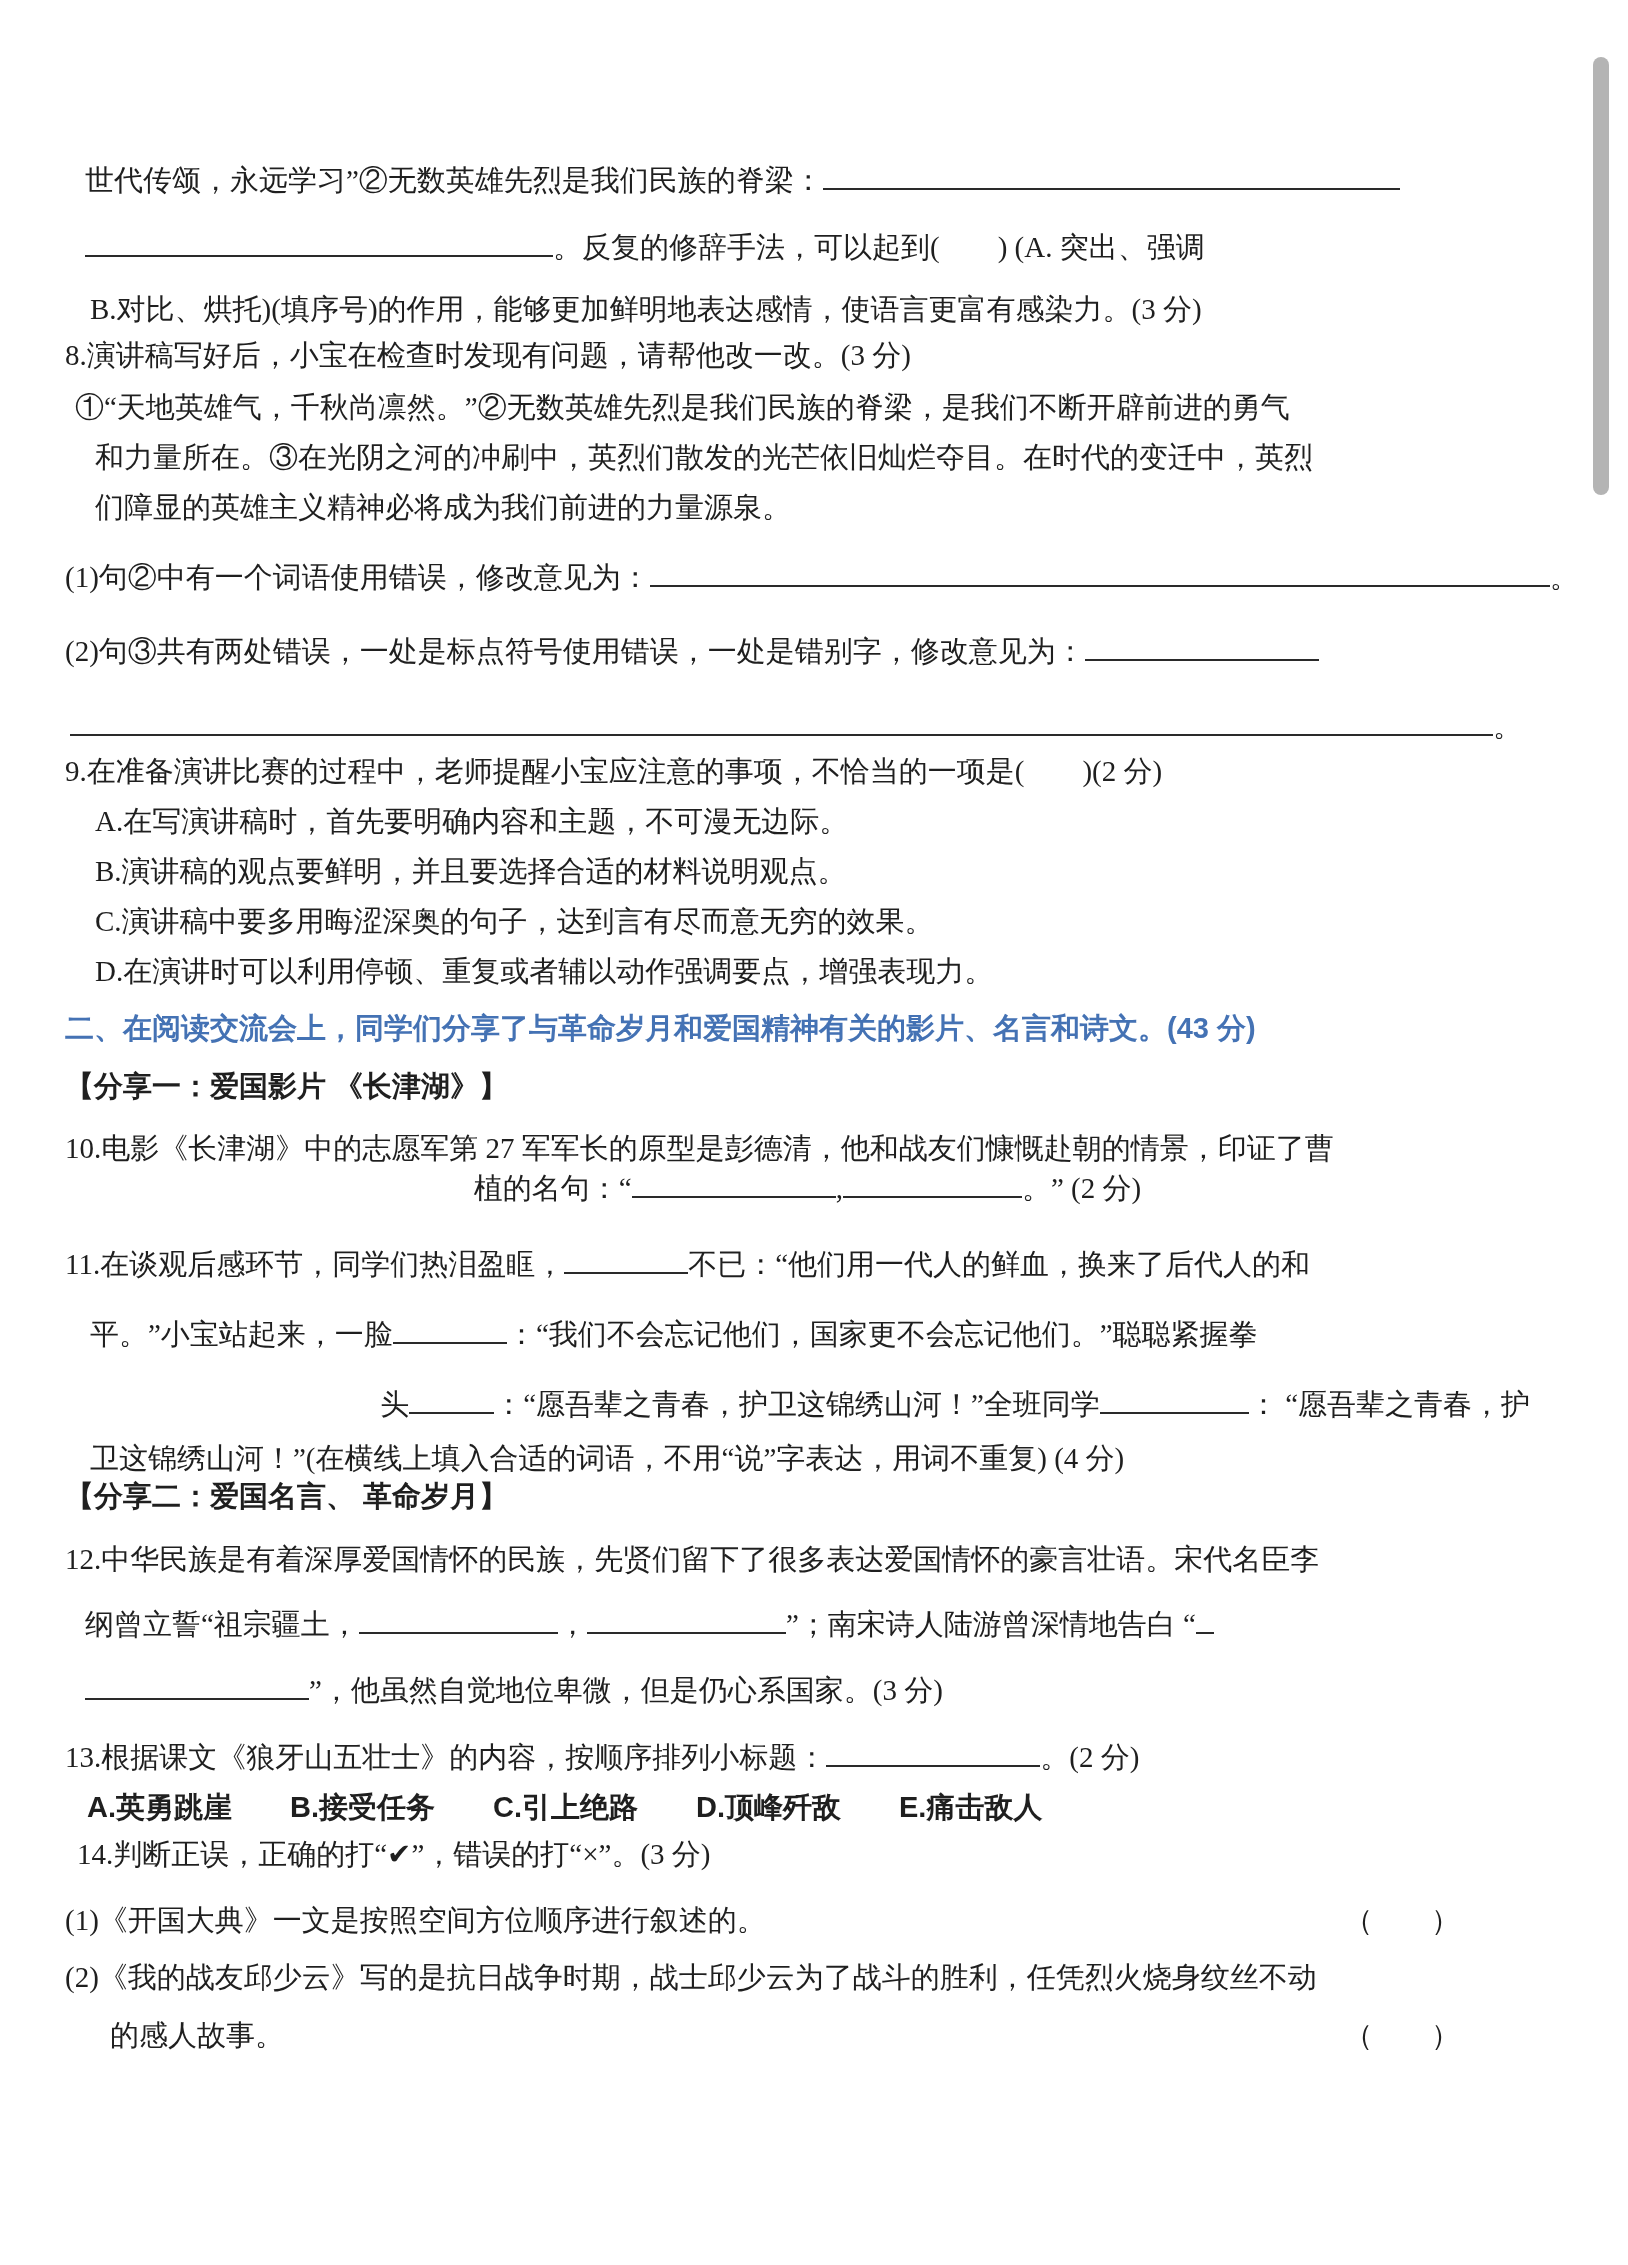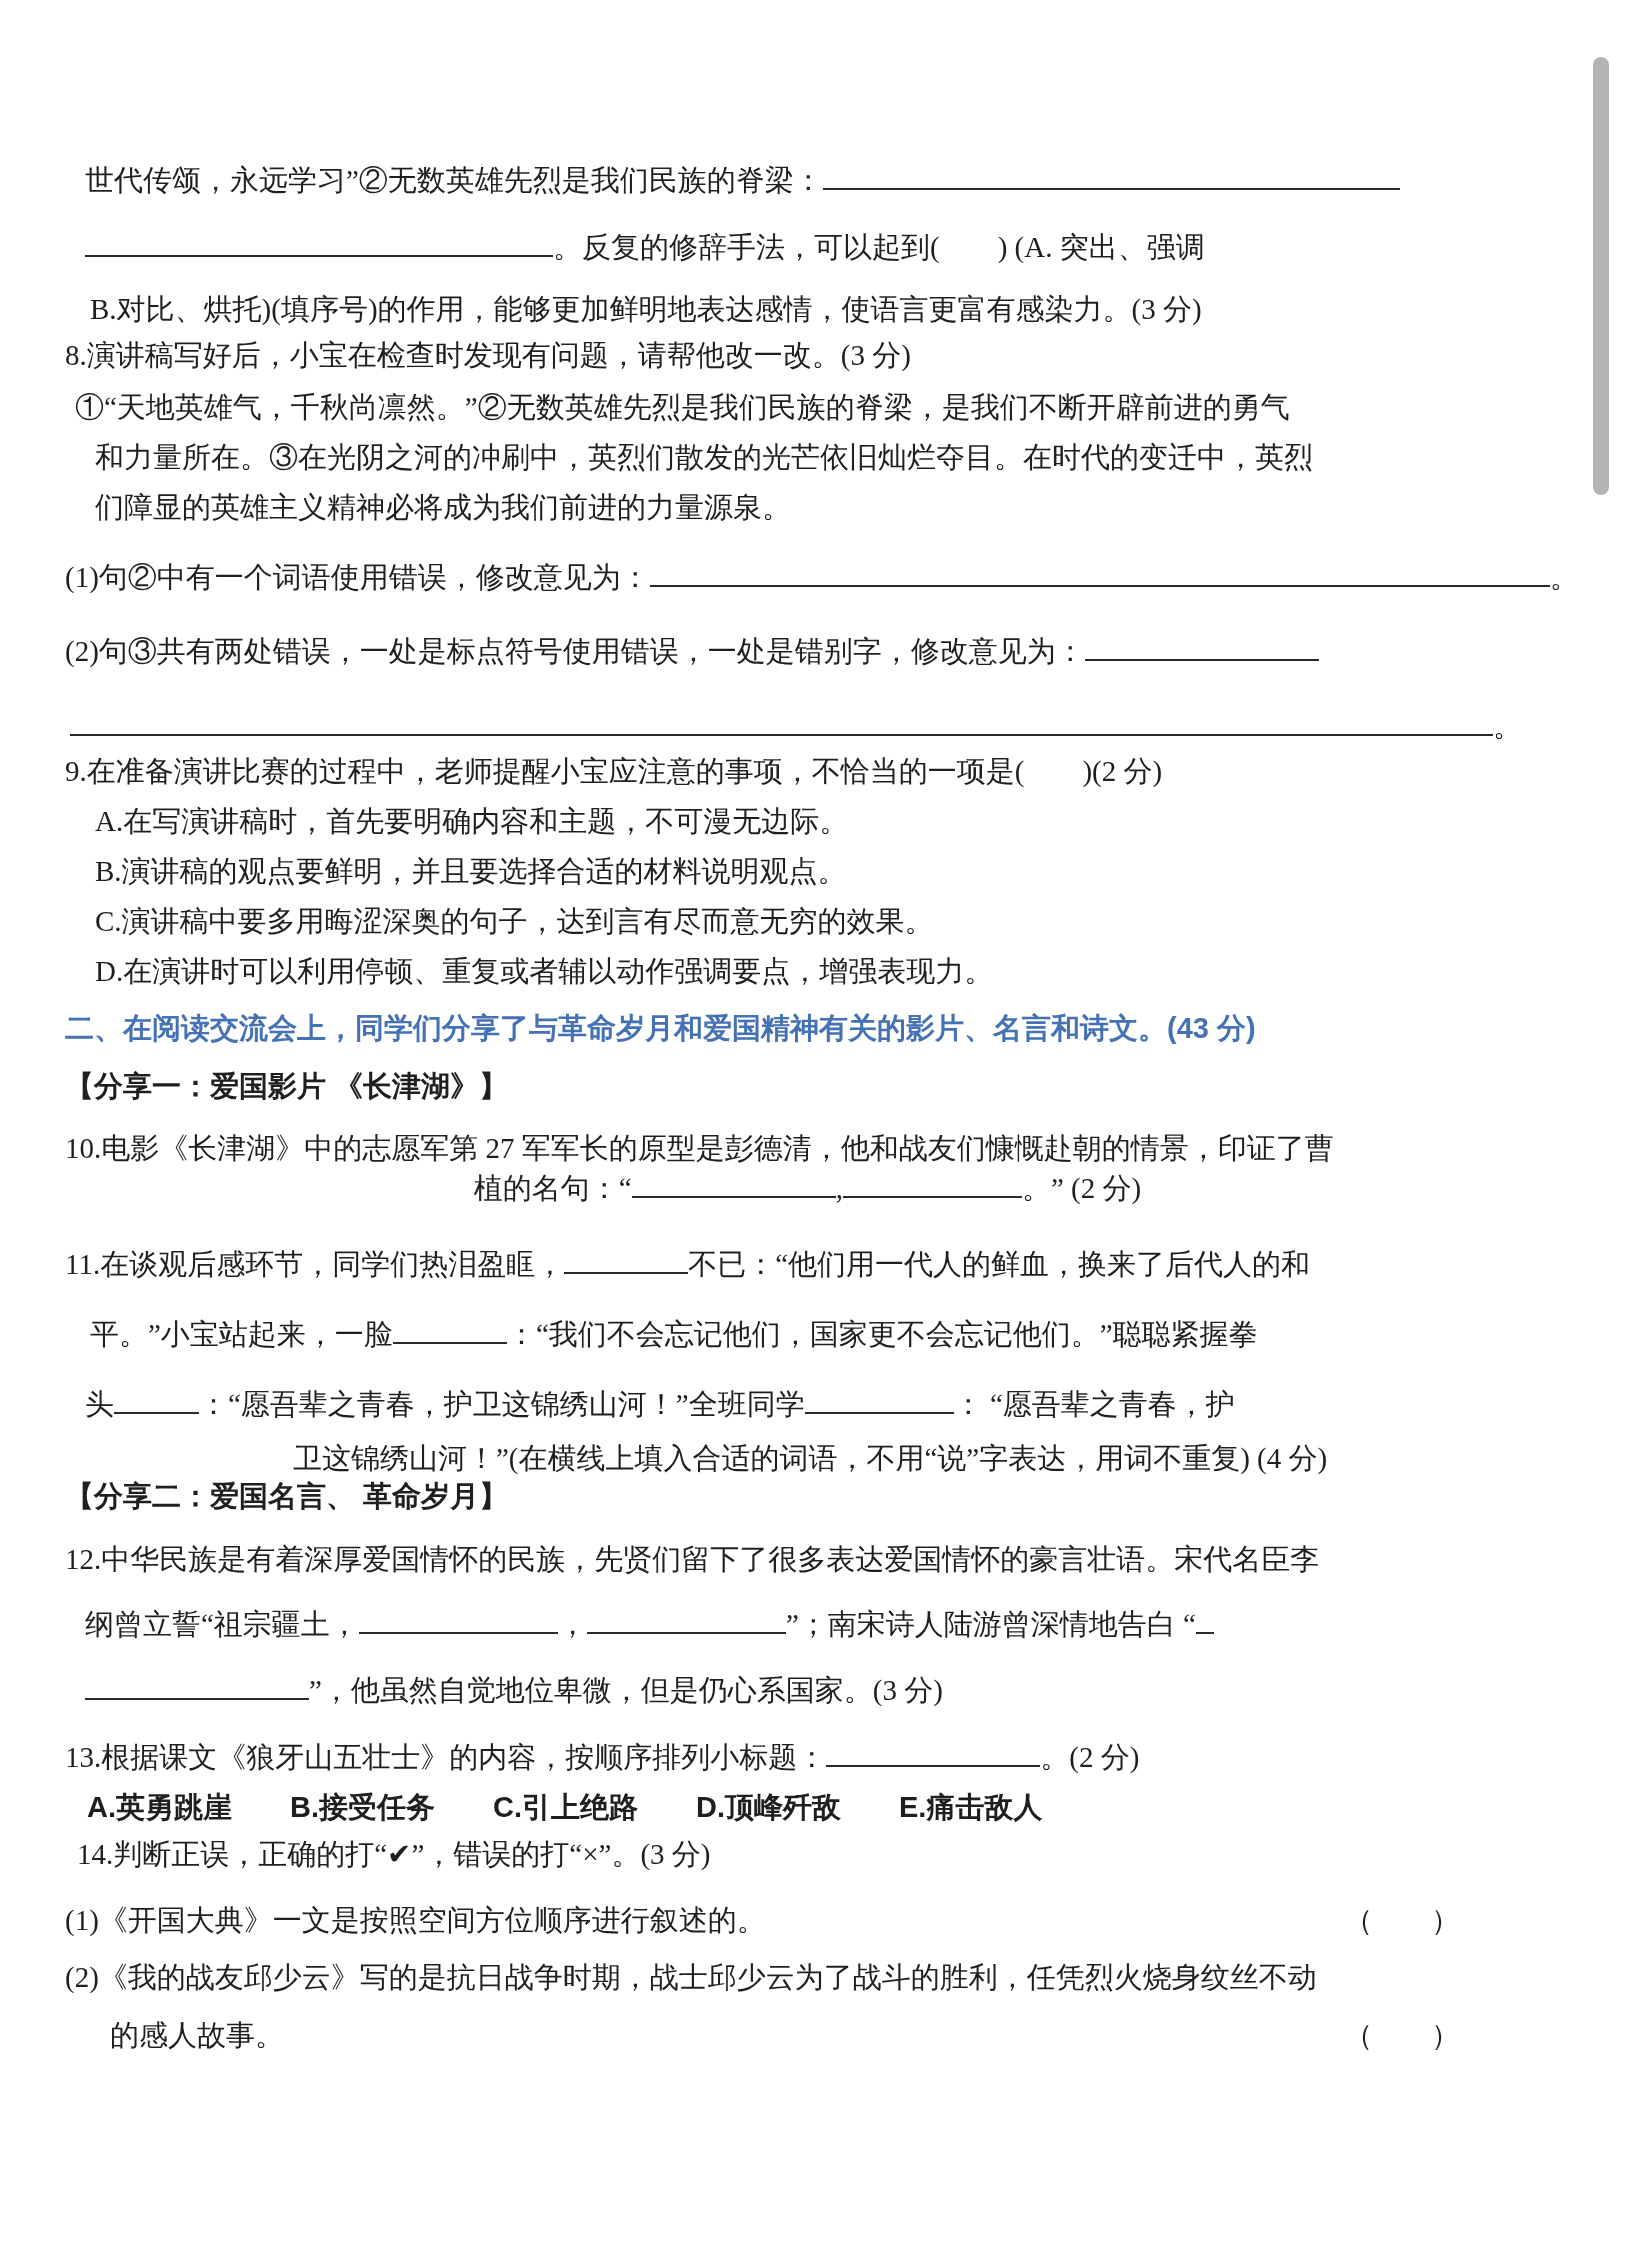--- a/index.html
+++ b/index.html
@@ -56,22 +56,22 @@
       <p style="margin-left: 30px; margin-bottom: 12px;"><span>A.在写演讲稿时，首先要明确内容和主题，不可漫无边际。</span></p>
       <p style="margin-left: 30px; margin-bottom: 12px;"><span>B.演讲稿的观点要鲜明，并且要选择合适的材料说明观点。</span></p>
       <p style="margin-left: 30px; margin-bottom: 12px;"><span>C.演讲稿中要多用晦涩深奥的句子，达到言有尽而意无穷的效果。</span></p>
       <p style="margin-left: 30px; margin-bottom: 19px;"><span>D.在演讲时可以利用停顿、重复或者辅以动作强调要点，增强表现力。</span></p>
       <p class="blue" style="margin-left: 0px; margin-bottom: 20px;"><span>二、在阅读交流会上，同学们分享了与革命岁月和爱国精神有关的影片、名言和诗文。(43 分)</span></p>
       <p class="hd" style="margin-left: 0px; margin-bottom: 24px;"><span>【分享一：爱国影片 《长津湖》】</span></p>
       <p style="margin-left: 0px; "><span>10.电影《长津湖》中的志愿军第 27 军军长的原型是彭德清，他和战友们慷慨赴朝的情景，印证了曹</span></p>
       <p style="margin-left: 20px; margin-bottom: 36px; text-align: center;"><span>植的名句：“</span><span class="blank" style="width: 204px;"></span><span>,</span><span class="blank" style="width: 179px;"></span><span>。”  (2 分)</span></p>
       <p style="margin-left: 0px; margin-bottom: 30px;"><span>11.在谈观后感环节，同学们热泪盈眶，</span><span class="blank" style="width: 124px;"></span><span>不已：“他们用一代人的鲜血，换来了后代人的和</span></p>
       <p style="margin-left: 25px; margin-bottom: 30px;"><span>平。”小宝站起来，一脸</span><span class="blank" style="width: 114px;"></span><span>：“我们不会忘记他们，国家更不会忘记他们。”聪聪紧握拳</span></p>
-      <p style="margin-left: 20px; margin-bottom: 16px;"><span>头</span><span class="blank" style="width: 85px;"></span><span>：“愿吾辈之青春，护卫这锦绣山河！”全班同学</span><span class="blank" style="width: 149px;"></span><span>：  “愿吾辈之青春，护</span></p>
-      <p style="margin-left: 25px; margin-bottom: 0px; text-align: center;"><span>卫这锦绣山河！”(在横线上填入合适的词语，不用“说”字表达，用词不重复) (4 分)</span></p>
+      <p style="margin-left: 20px; margin-bottom: 16px; text-align: right;"><span>头</span><span class="blank" style="width: 85px;"></span><span>：“愿吾辈之青春，护卫这锦绣山河！”全班同学</span><span class="blank" style="width: 149px;"></span><span>：  “愿吾辈之青春，护</span></p>
+      <p style="margin-left: 25px; margin-bottom: 0px;"><span>卫这锦绣山河！”(在横线上填入合适的词语，不用“说”字表达，用词不重复) (4 分)</span></p>
       <p class="hd" style="margin-left: 0px; margin-bottom: 25px;"><span>【分享二：爱国名言、 革命岁月】</span></p>
       <p style="margin-left: 0px; margin-bottom: 25px;"><span>12.中华民族是有着深厚爱国情怀的民族，先贤们留下了很多表达爱国情怀的豪言壮语。宋代名臣李</span></p>
       <p style="margin-left: 20px; margin-bottom: 26px;"><span>纲曾立誓“祖宗疆土，</span><span class="blank" style="width: 199px;"></span><span>，</span><span class="blank" style="width: 199px;"></span><span>”；南宋诗人陆游曾深情地告白 “</span><span class="blank" style="width: 18px;"></span></p>
       <p style="margin-left: 20px; margin-bottom: 27px;"><span class="blank" style="width: 224px;"></span><span>”，他虽然自觉地位卑微，但是仍心系国家。(3 分)</span></p>
       <p style="margin-left: 0px; margin-bottom: 12px;"><span>13.根据课文《狼牙山五壮士》的内容，按顺序排列小标题：</span><span class="blank" style="width: 214px;"></span><span>。(2 分)</span></p>
       <p class="bold" style="margin-left: 22px; margin-bottom: 9px;"><span>A.英勇跳崖　　B.接受任务　　C.引上绝路　　D.顶峰歼敌　　E.痛击敌人</span></p>
       <p style="margin-left: 12px; margin-bottom: 28px;"><span>14.判断正误，正确的打“✔”，错误的打“×”。(3 分)</span></p>
       <p style="margin-left: 0px; margin-bottom: 19px;"><span>(1)《开国大典》一文是按照空间方位顺序进行叙述的。</span><span class="rp">（　　）</span></p>
       <p style="margin-left: 0px; margin-bottom: 20px;"><span>(2)《我的战友邱少云》写的是抗日战争时期，战士邱少云为了战斗的胜利，任凭烈火烧身纹丝不动</span></p>
       <p style="margin-left: 45px; margin-bottom: 0px;"><span>的感人故事。</span><span class="rp">（　　）</span></p>

